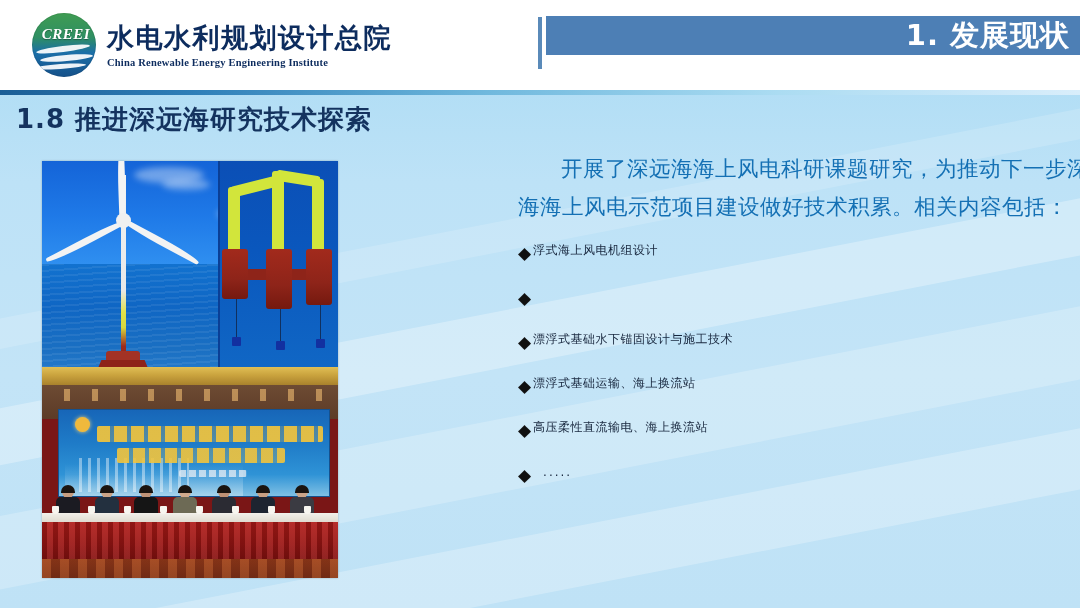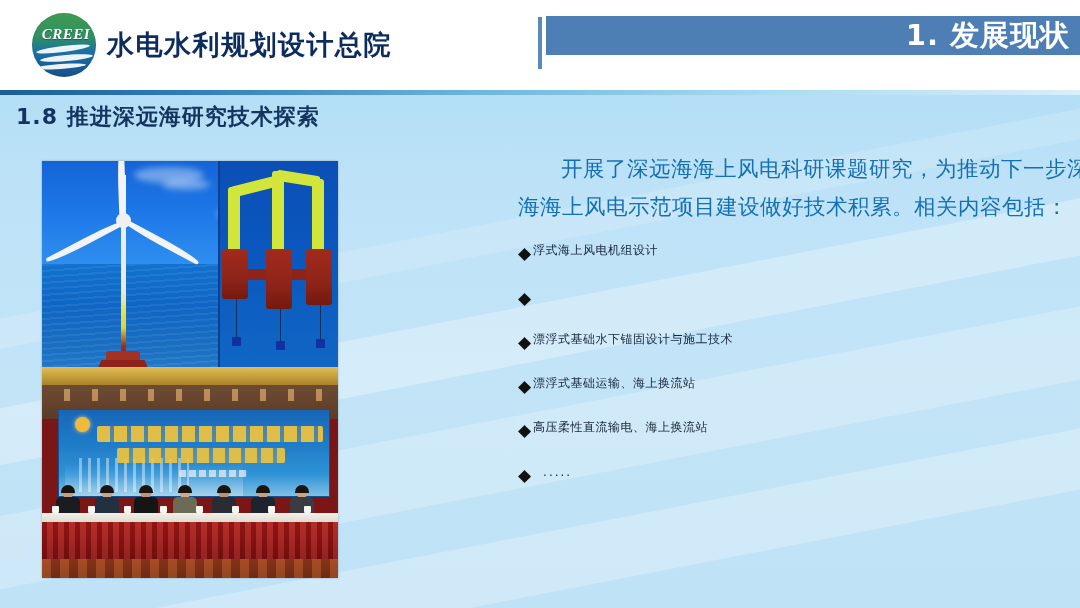--- a/index.html
+++ b/index.html
@@ -42,21 +42,21 @@
     background:linear-gradient(180deg,#b2def5 0%,#bde2f7 18%,#c3e4f7 55%,#bfe2f6 100%);}
   .divider{position:absolute;left:0;top:0;width:1080px;height:7px;
     background:linear-gradient(90deg,#1b5e96 0%,#2f7fb8 18%,#6fb8dd 45%,#abdcf2 72%,#c9e7f8 90%,#d9eefb 100%);}
   .wave-band{position:absolute;background:rgba(255,255,255,.30);pointer-events:none;}
   .wb1{left:-180px;top:210px;width:1500px;height:56px;transform:rotate(-11deg);}
   .wb2{left:-180px;top:318px;width:1500px;height:72px;transform:rotate(-11deg);background:rgba(255,255,255,.22);}
   .wb3{left:-180px;top:440px;width:1500px;height:60px;transform:rotate(-11deg);background:rgba(255,255,255,.26);}
   .wb4{left:-180px;top:120px;width:1500px;height:30px;transform:rotate(-11deg);background:rgba(255,255,255,.16);}
 
   
-  .subtitle{position:absolute;left:16px;top:102px;font-size:22px;font-weight:bold;color:#14335f;
+  .subtitle{position:absolute;left:16px;top:102px;font-size:26px;font-weight:bold;color:#14335f;
     letter-spacing:1px;z-index:4;font-family:"DejaVu Sans","Liberation Sans",sans-serif;}
 
   
   .figure{position:absolute;left:42px;top:161px;width:296px;height:417px;z-index:4;
     box-shadow:0 0 2px rgba(0,0,0,.25);overflow:hidden;background:#0b4ea2;}
 
   .fig-top{position:relative;width:100%;height:224px;overflow:hidden;}
   .sky{position:absolute;left:0;top:0;width:100%;height:46%;
     background:linear-gradient(180deg,#1464d8 0%,#1f7ae8 55%,#2f8ff0 100%);}
   .cloud{position:absolute;background:rgba(255,255,255,.38);border-radius:50%;filter:blur(3px);}
@@ -165,20 +165,21 @@
 
     <div class="logo-wrap">
       <div class="logo-mark">
         <div class="creei">CREEI</div>
         <div class="wave w1"></div>
         <div class="wave w2"></div>
         <div class="wave w3"></div>
       </div>
       <div class="logo-text">
         <div class="logo-cn">水电水利规划设计总院</div>
+        <div class="logo-en">China Renewable Energy Engineering Institute</div>
       </div>
     </div>
 
     <div class="hdr-tick"></div>
     <div class="hdr-bar">
       <div class="hdr-title">1. 发展现状</div>
     </div>
   </div>
 
   <div class="body-bg">

